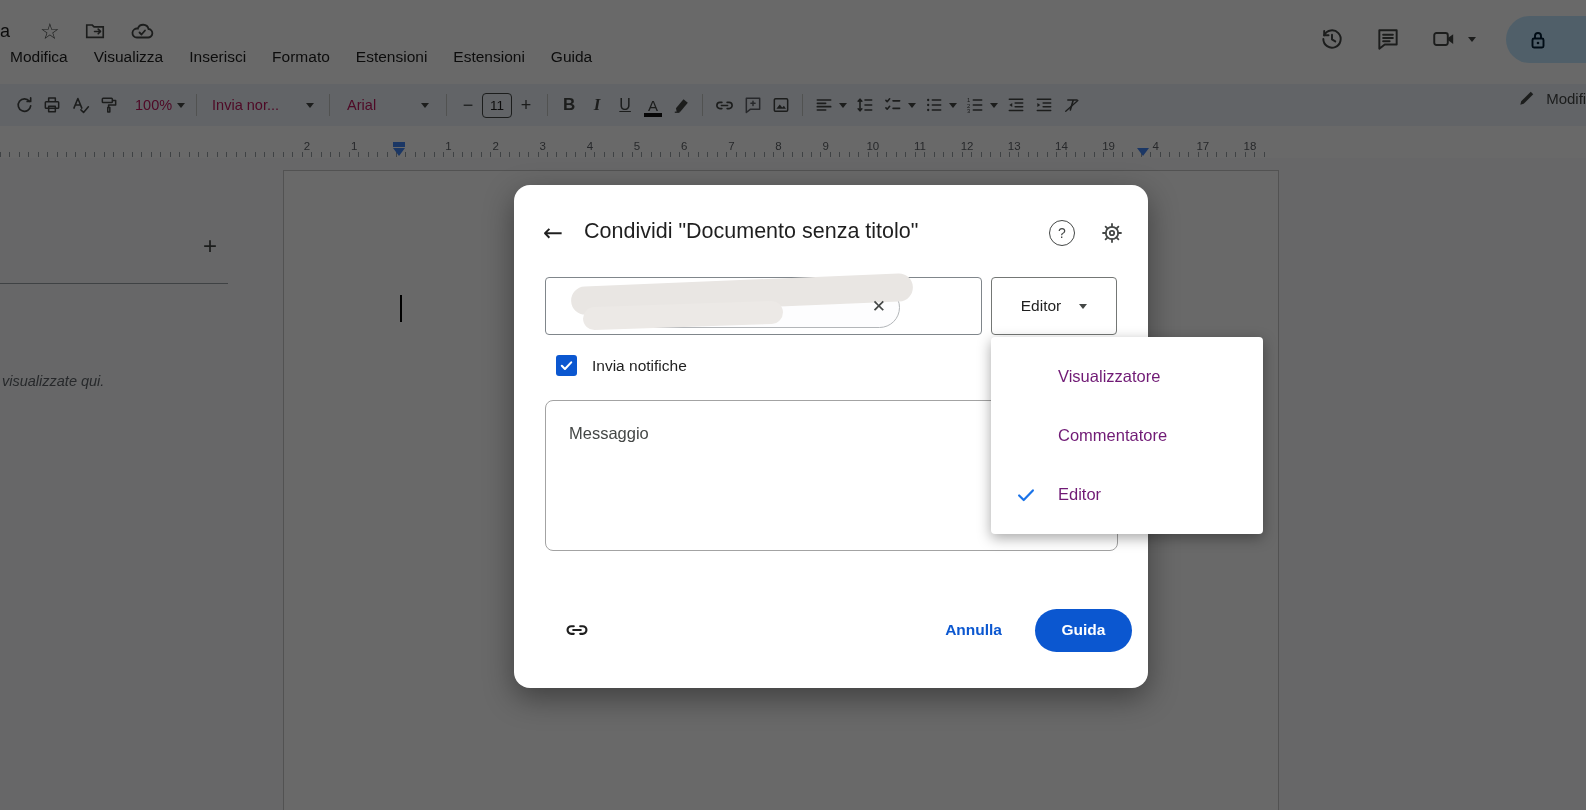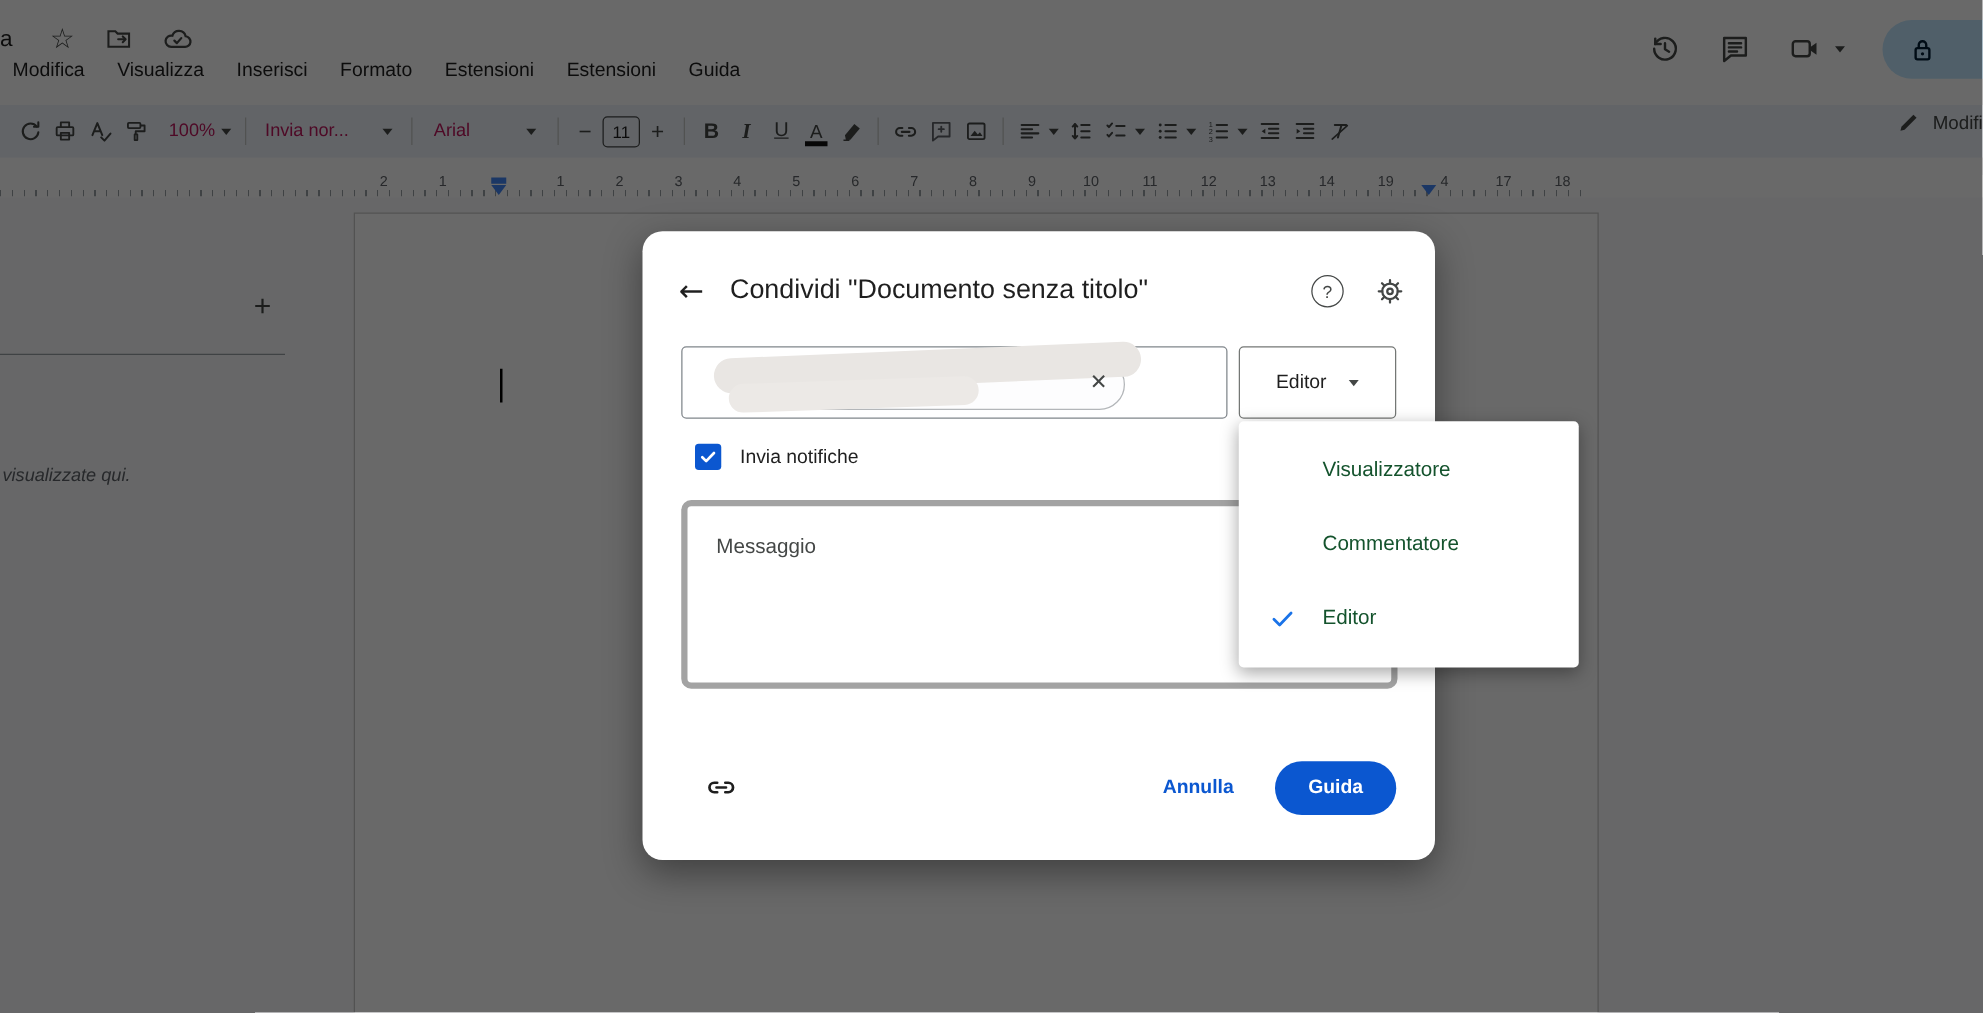--- a/index.html
+++ b/index.html
@@ -72,31 +72,31 @@
   .smear1 { position:absolute; left:-18px; top:-8px; width:342px; height:28px; background:#e9e6e3; border-radius:14px; transform:rotate(-2.4deg); }
   .smear2 { position:absolute; left:-6px; top:16px; width:200px; height:23px; background:#ece9e6; border-radius:12px; transform:rotate(-2deg); }
   .chip-close { position:absolute; right:13px; top:8px; font-size:17px; color:#444746; font-family:"DejaVu Sans",sans-serif; }
 
   .role-btn { position:absolute; left:477px; top:92px; width:126px; height:58px; border:1px solid #747775; border-radius:4px; display:flex; align-items:center; justify-content:center; gap:18px; font-size:15.5px; color:#1f1f1f; }
 
   .notify-row { position:absolute; left:42px; top:170px; display:flex; align-items:center; gap:15px; }
   .checkbox { width:21px; height:21px; background:#0b57d0; border-radius:3px; display:flex; align-items:center; justify-content:center; }
   .notify-label { font-size:15.5px; color:#1f1f1f; }
 
-  .msg-box { position:absolute; left:31px; top:215px; width:573px; height:151px; border:5px solid #a3a3a3; border-radius:8px; }
+  .msg-box { position:absolute; left:31px; top:215px; width:573px; height:151px; border:1px solid #a3a3a3; border-radius:8px; }
   .msg-placeholder { position:absolute; left:23px; top:23px; font-size:16.5px; color:#444746; }
 
-  .dlg-footer { position:absolute; left:0; bottom:36px; width:100%; height:44px; display:flex; align-items:center; padding:0 31px 0 47px; }
+  .dlg-footer { position:absolute; left:0; bottom:36px; width:100%; height:44px; display:flex; align-items:center; padding:0 16px 0 47px; }
   .link-btn { width:32px; height:32px; display:flex; align-items:center; justify-content:center; }
   .cancel-btn { margin-left:auto; font-size:15.5px; font-weight:bold; color:#0b57d0; padding:8px 12px; }
   .send-btn { margin-left:21px; width:97px; height:43px; border-radius:24px; background:#0b57d0; color:#fff; font-size:15.5px; font-weight:bold; display:flex; align-items:center; justify-content:center; }
 
   
   .role-menu { position:absolute; left:991px; top:337px; width:272px; height:197px; background:#fff; border-radius:4px; box-shadow:0 4px 14px rgba(0,0,0,.35); padding:10px 0; }
-  .role-item { height:59px; display:flex; align-items:center; font-size:16.5px; color:#14532d; position:relative; }
+  .role-item { height:59px; display:flex; align-items:center; font-size:16.5px; color:#701a75; position:relative; }
   .role-check { position:absolute; left:22px; width:26px; display:flex; justify-content:center; }
   .role-label { margin-left:67px; }
 
   svg { display:block; }
 </style>
 </head>
 <body>
 
 <div class="stage">
 

